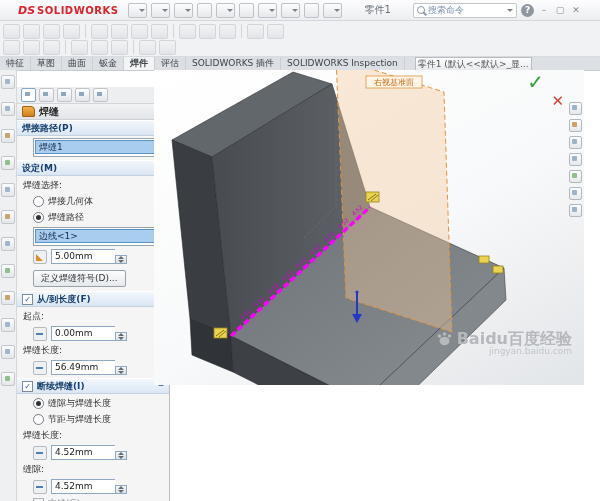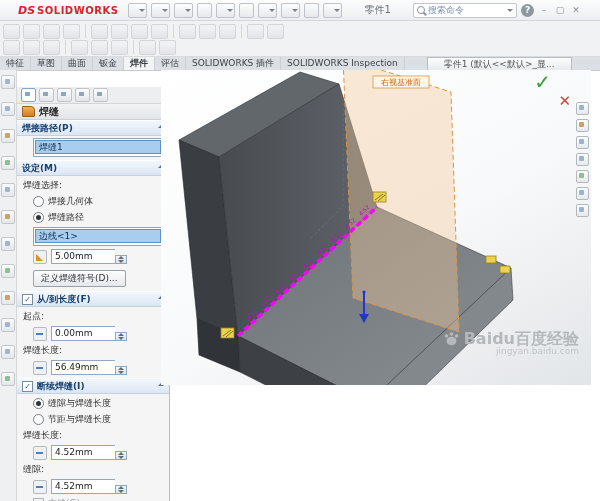--- a/index.html
+++ b/index.html
@@ -32,21 +32,21 @@
           box-sizing:border-box;padding:2px 3px}
   .rrow{display:flex;align-items:center;gap:3px;height:16px}
   .rico{width:15px;height:13px;border:1px solid #d2d5d9;border-radius:2px;background:linear-gradient(#f2f3f5,#e2e5e8);display:inline-block}
   .rsep{width:1px;height:14px;background:#d4d7da;margin:0 2px}
 
   
   .tabstrip{left:0;top:57px;width:600px;height:13px;background:#dcdfe3;border-bottom:1px solid #c8ccd0;
             display:flex;align-items:stretch;font-size:9px}
   .ctab{padding:0 6px;line-height:13px;color:#3e444a;border-right:1px solid #cbced2;white-space:nowrap}
   .ctab.act{background:#f3f4f6;font-weight:bold}
-  .dtab{margin-left:22px;padding:0 16px;line-height:12px;background:linear-gradient(#fcfdfe,#e8ebee);
+  .dtab{margin-left:10px;padding:0 2px;line-height:12px;background:linear-gradient(#fcfdfe,#e8ebee);
         border:1px solid #b9bdc2;border-bottom:none;color:#555;white-space:nowrap;overflow:hidden;max-width:150px}
 
   
   .leftstrip{left:0;top:70px;width:17px;height:431px;background:#eff0f2;border-right:1px solid #d6d9dc;
              display:flex;flex-direction:column;align-items:center;padding-top:5px;box-sizing:border-box;gap:13px}
   .lico{width:12px;height:12px;border:1px solid #c3c7cc;border-radius:2px;background:linear-gradient(#fafbfc,#e4e7ea);position:relative}
   .lico::after{content:"";position:absolute;left:3px;top:3px;width:5px;height:5px;border-radius:1px;background:#9fb6cd}
   .lico:nth-child(3n)::after{background:#c9a36a}
   .lico:nth-child(4n)::after{background:#8fbf8f}
 
@@ -80,21 +80,21 @@
   .spin::after{content:"";border:3px solid transparent;border-top-color:#5f6b77;border-bottom:none}
   .picon{width:12px;height:12px;border:1px solid #b4b9bf;border-radius:2px;background:#eef1f4;position:relative;flex:0 0 auto}
   .picon.weld::after{content:"";position:absolute;left:2px;bottom:2px;border-left:7px solid #d9912c;border-top:7px solid transparent}
   .picon.dim::after{content:"";position:absolute;left:2px;top:5px;width:7px;height:2px;background:#4d7fb5}
   .btn{margin:3px 6px 4px 16px;background:linear-gradient(#fdfdfe,#e5e8eb);border:1px solid #98a1aa;border-radius:2px;
        font-size:9px;padding:1px 7px;color:#2e3338;display:inline-block}
   .cb{width:9px;height:9px;background:#f2f3f4;border:1px solid #aeb4ba;flex:0 0 auto}
   .dis{color:#9aa0a6}
 
   
-  .viewport{left:161px;top:70px;width:430px;height:315px;background:linear-gradient(150deg,#ffffff 0%,#f8f9fa 55%,#e2e5e8 100%);overflow:hidden}
+  .viewport{left:154px;top:70px;width:430px;height:315px;background:linear-gradient(150deg,#ffffff 0%,#f8f9fa 55%,#e2e5e8 100%);overflow:hidden}
   .vsvg{position:absolute;left:0;top:0}
   .okbtn{position:absolute;right:40px;top:2px;color:#33a03a;font-size:20px;font-weight:bold;line-height:20px}
   .xbtn{position:absolute;right:20px;top:24px;color:#cf4335;font-size:15px;font-weight:bold;line-height:15px}
   .rtools{position:absolute;right:1px;top:32px;width:15px;display:flex;flex-direction:column;gap:4px;align-items:center}
   .vico{width:11px;height:11px;border:1px solid #b3b8be;border-radius:2px;background:linear-gradient(#fbfcfd,#e6e9ec);position:relative}
   .vico::after{content:"";position:absolute;left:2px;top:2px;width:5px;height:5px;background:#9db3c8;border-radius:1px}
   .vico:nth-child(2)::after{background:#caa265}
   .vico:nth-child(5)::after{background:#92bd8f}
   .wm{position:absolute;right:12px;bottom:28px;text-align:right;line-height:1.1}
   .wm1{font-size:16px;font-weight:bold;color:#b6b9bc;display:flex;align-items:flex-start;gap:4px;justify-content:flex-end}

